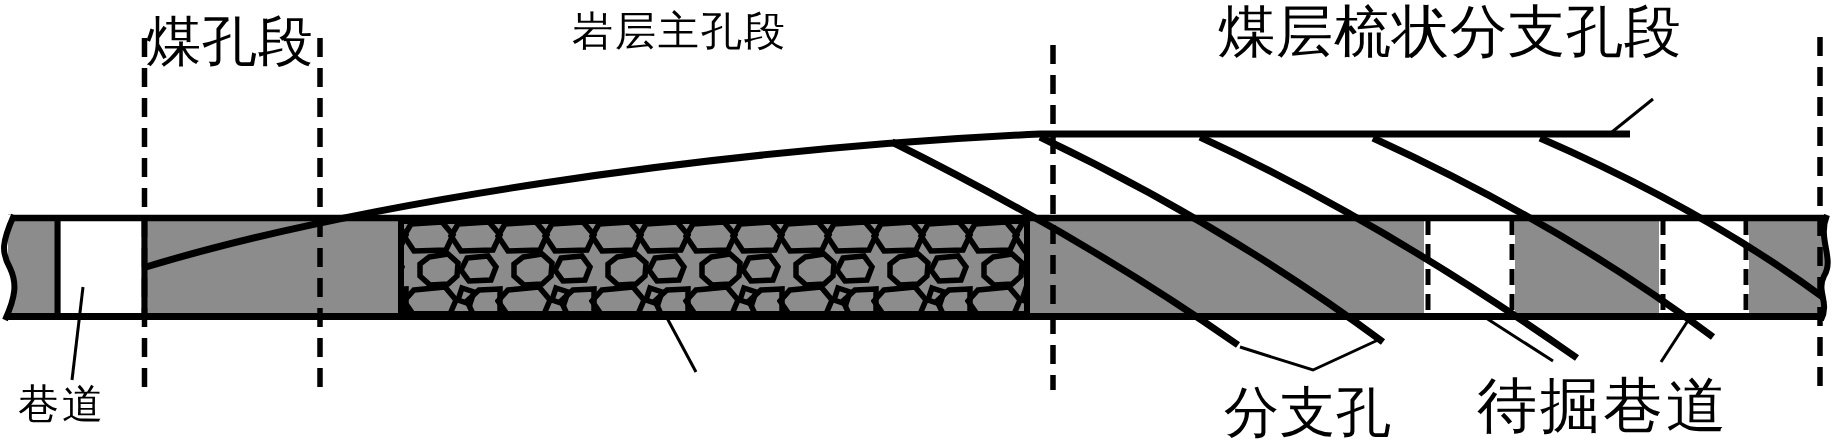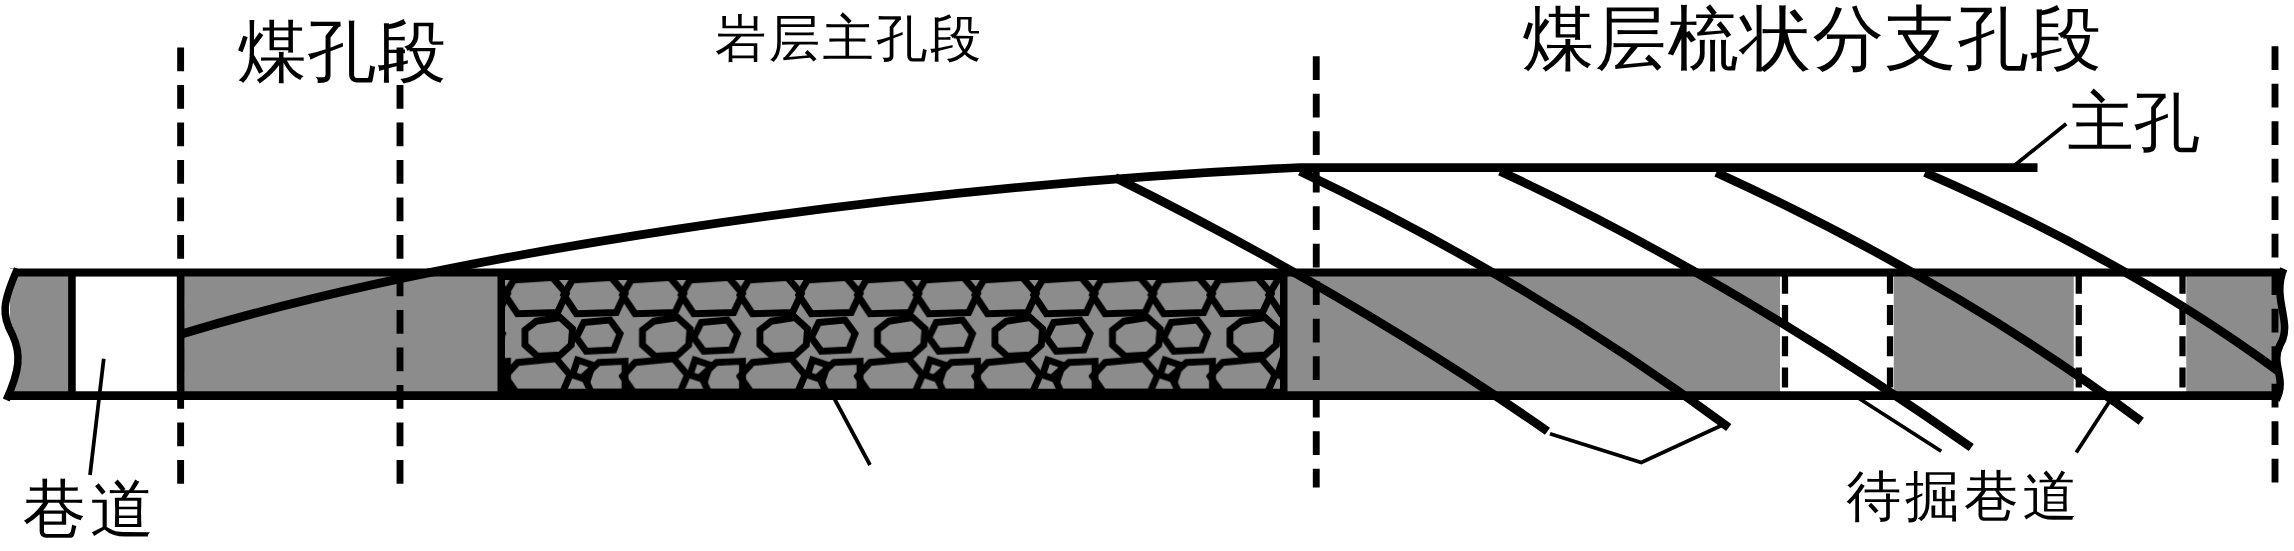--- a/index.html
+++ b/index.html
@@ -11,28 +11,28 @@
     overflow:hidden;
   }
   #figure svg{position:absolute;left:0;top:0;}
   .lbl{
     position:absolute;
     color:#000;
     line-height:1.05;
     white-space:nowrap;
     font-family:"Liberation Serif","DejaVu Serif",serif;
   }
-  .lbl-sec1{left:146px;top:13px;font-size:55px;letter-spacing:1px;margin-left:44px;}
+  .lbl-sec1{left:146px;top:13px;font-size:55px;letter-spacing:1px;}
   .lbl-sec2{left:572px;top:10px;font-size:41px;letter-spacing:2px;}
   .lbl-sec3{left:1218px;top:2px;font-size:57px;letter-spacing:1px;}
   .lbl-mainhole{left:1654px;top:72px;font-size:53px;}
-  .lbl-roadway{left:18px;top:383px;font-size:51px;letter-spacing:3px;}
+  .lbl-roadway{left:18px;top:383px;font-size:41px;letter-spacing:3px;}
   .lbl-softcoal{left:535px;top:376px;font-size:57px;letter-spacing:1px;}
   .lbl-branch{left:1224px;top:384px;font-size:55px;letter-spacing:1px;}
-  .lbl-future{left:1477px;top:375px;font-size:44px;letter-spacing:3px;}
+  .lbl-future{left:1477px;top:375px;font-size:60px;letter-spacing:3px;}
   .rock{fill:var(--rock-gray,#8c8c8c);}
 </style>
 </head>
 <body>
 
 <div id="figure" style="--rock-gray: #8c8c8c; --bg: #ffffff;">
 
   <svg width="1835" height="441" viewBox="0 0 1835 441">
     <defs>
       <pattern id="cobbles" patternUnits="userSpaceOnUse" x="401" y="221" width="94" height="93">
@@ -103,16 +103,16 @@
       <path d="M1240,347 L1313,370 L1378,340"></path>
       <path d="M1486,318 L1553,361"></path>
       <path d="M1689,319 L1661,362"></path>
       <path d="M1612,132 L1653,99"></path>
     </g>
   </svg>
 
   <div class="lbl lbl-sec1">煤孔段</div>
   <div class="lbl lbl-sec2">岩层主孔段</div>
   <div class="lbl lbl-sec3">煤层梳状分支孔段</div>
-  <div class="lbl lbl-mainhole">主孔</div>
   <div class="lbl lbl-roadway">巷道</div>
+  <div class="lbl lbl-branch">分支孔</div>
   <div class="lbl lbl-future">待掘巷道</div>
 </div>
 
 </body></html>

